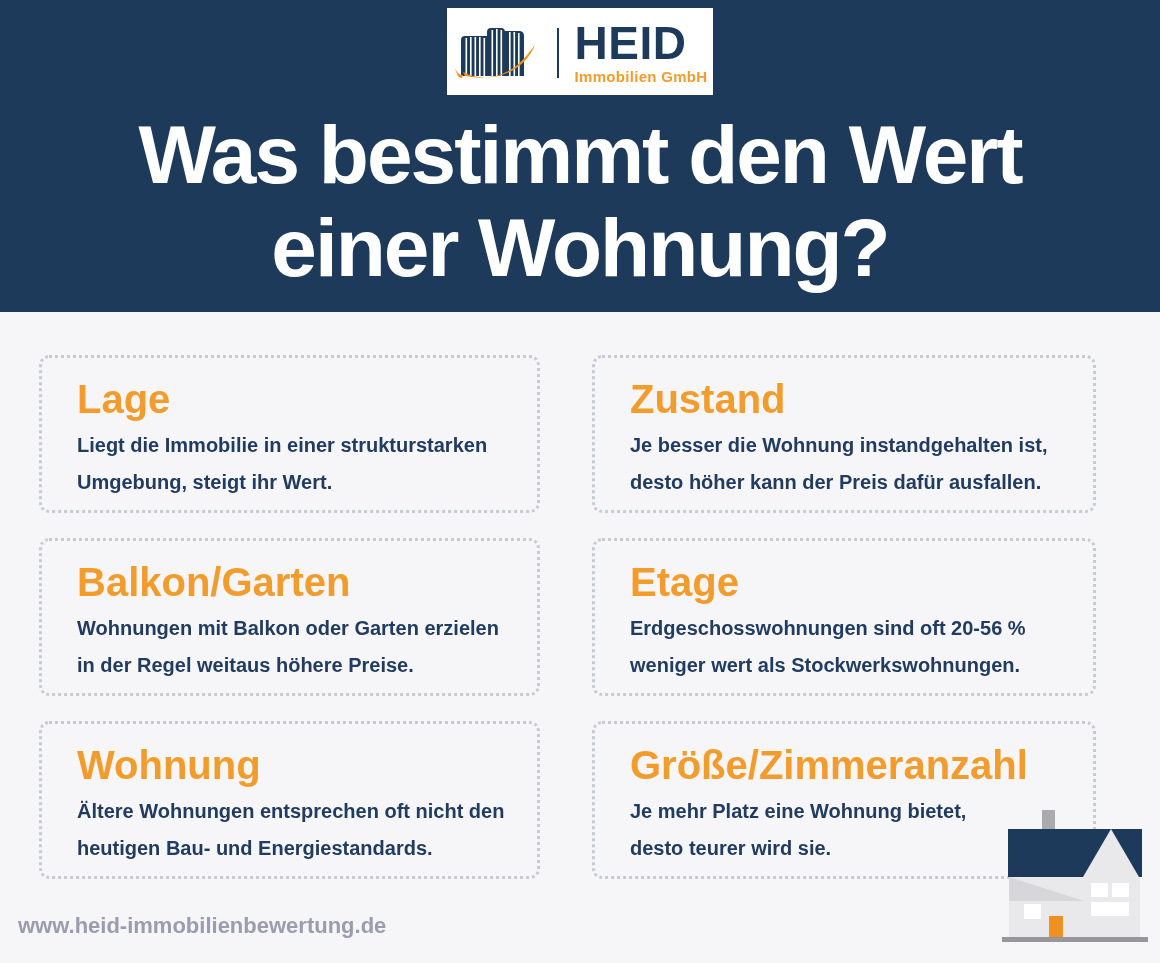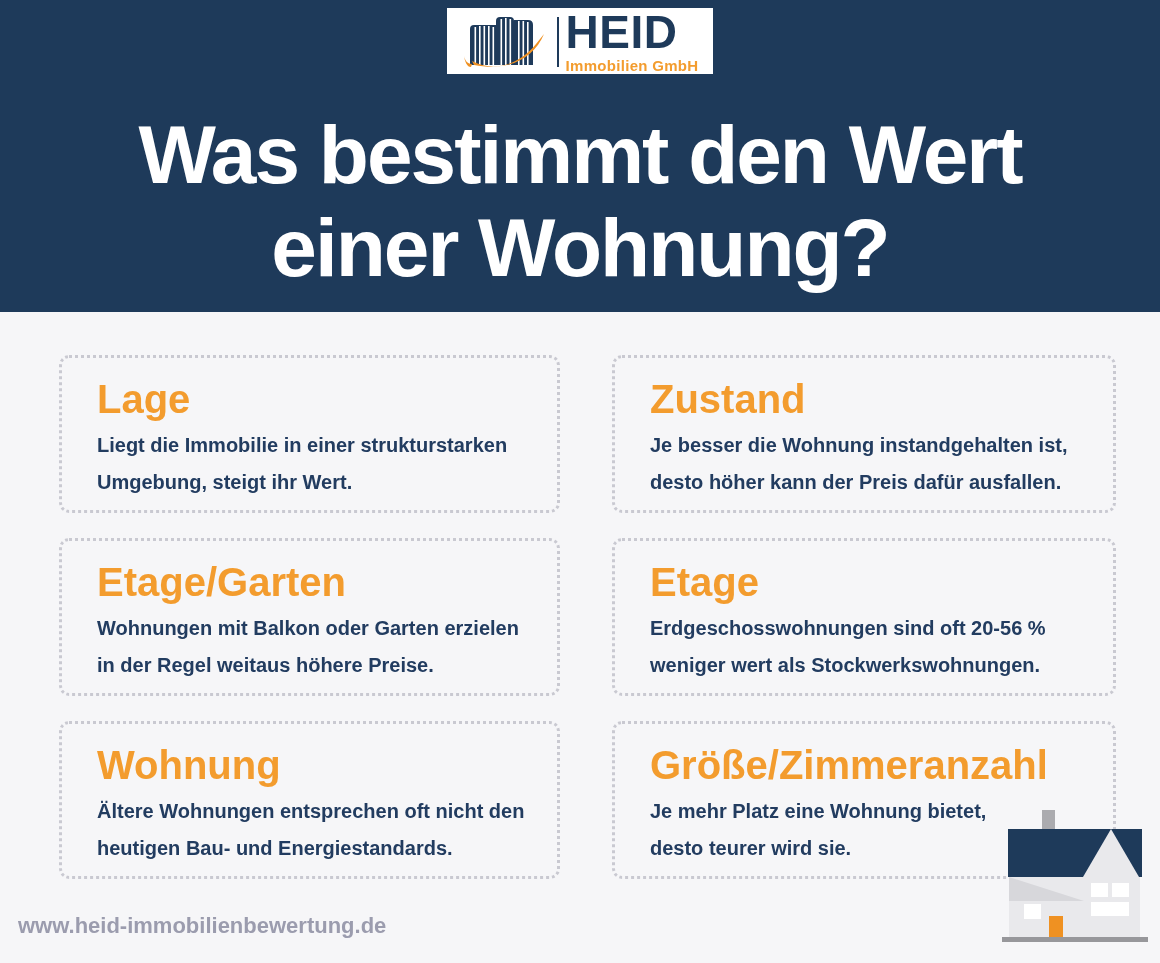--- a/index.html
+++ b/index.html
@@ -8,37 +8,37 @@
     background:#f6f6f8; overflow:hidden;
     font-family:"Liberation Sans", sans-serif;
   }
   
   .hero {
     position:absolute; top:0; left:0; width:1160px; height:312px;
     background:#1e3a5a;
   }
   .logo-box {
     position:absolute; top:8px; left:50%; transform:translateX(-50%);
-    width:266px; height:66px; background:#ffffff;
-    display:flex; align-items:center; justify-content:center; gap:7px;
+    width:266px; height:87px; background:#ffffff;
+    display:flex; align-items:center; justify-content:center; gap:16px;
   }
   .logo-icon { width:88px; height:62px; margin-top:4px; }
   .logo-divider { width:2px; height:50px; background:#1e3a5a; margin-top:2px; }
   .logo-text { display:flex; flex-direction:column; }
   .logo-name { font-size:46px; line-height:1; font-weight:bold; color:#1e3a5a; letter-spacing:0.5px; }
   .logo-sub  { font-size:15px; line-height:1; font-weight:bold; color:#f39c2e; margin-top:3px; letter-spacing:0.3px; }
   .title {
     position:absolute; top:108px; left:0; width:100%; margin:0;
     text-align:center; color:#ffffff;
     font-size:82px; line-height:1.14; font-weight:bold; letter-spacing:-2px;
     white-space:pre-line;
   }
   
   .grid {
-    position:absolute; top:355px; left:59px;
+    position:absolute; top:355px; left:39px;
     display:grid; grid-template-columns:501px 504px;
     column-gap:52px; row-gap:25px;
   }
   .card {
     box-sizing:border-box; height:158px;
     border:3px dotted #c9c9d1; border-radius:10px;
     padding:18px 16px 0 35px; background:transparent;
   }
   .card h2 {
     margin:0; font-size:40px; line-height:47px;
@@ -103,21 +103,21 @@
       <h2>Lage</h2>
       <p>Liegt die Immobilie in einer strukturstarken
 Umgebung, steigt ihr Wert.</p>
     </section>
     <section class="card">
       <h2>Zustand</h2>
       <p>Je besser die Wohnung instandgehalten ist,
 desto höher kann der Preis dafür ausfallen.</p>
     </section>
     <section class="card">
-      <h2>Etage/Garten</h2>
+      <h2>Balkon/Garten</h2>
       <p>Wohnungen mit Balkon oder Garten erzielen
 in der Regel weitaus höhere Preise.</p>
     </section>
     <section class="card">
       <h2>Etage</h2>
       <p>Erdgeschosswohnungen sind oft 20-56 %
 weniger wert als Stockwerkswohnungen.</p>
     </section>
     <section class="card">
       <h2>Wohnung</h2>

